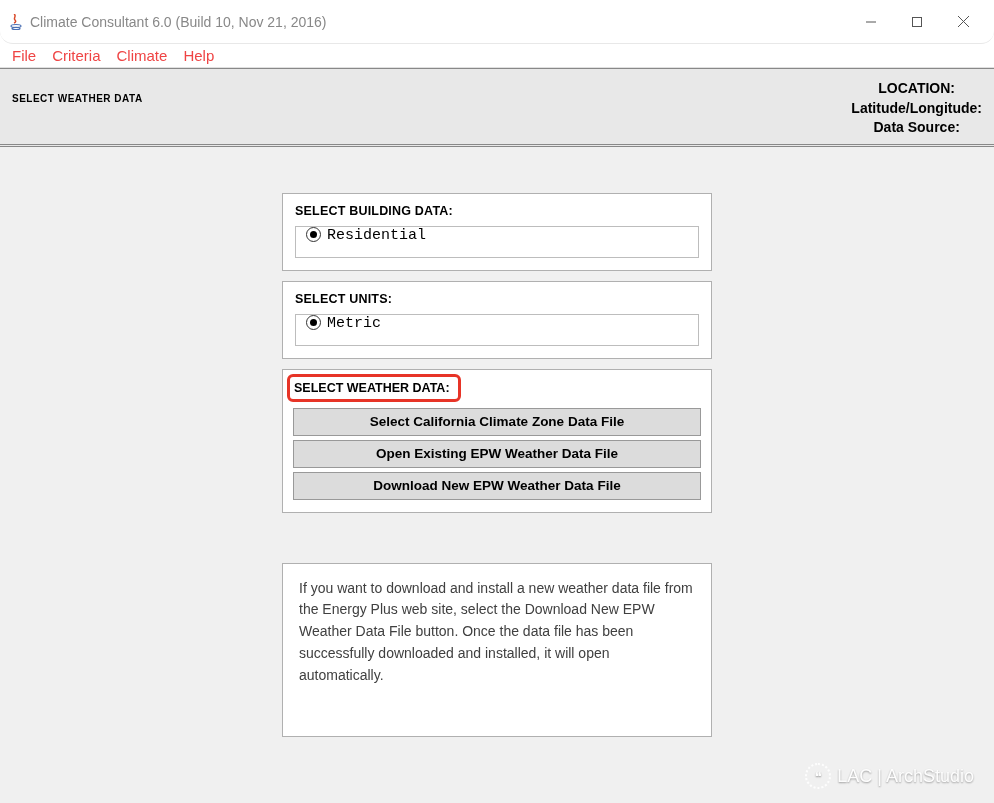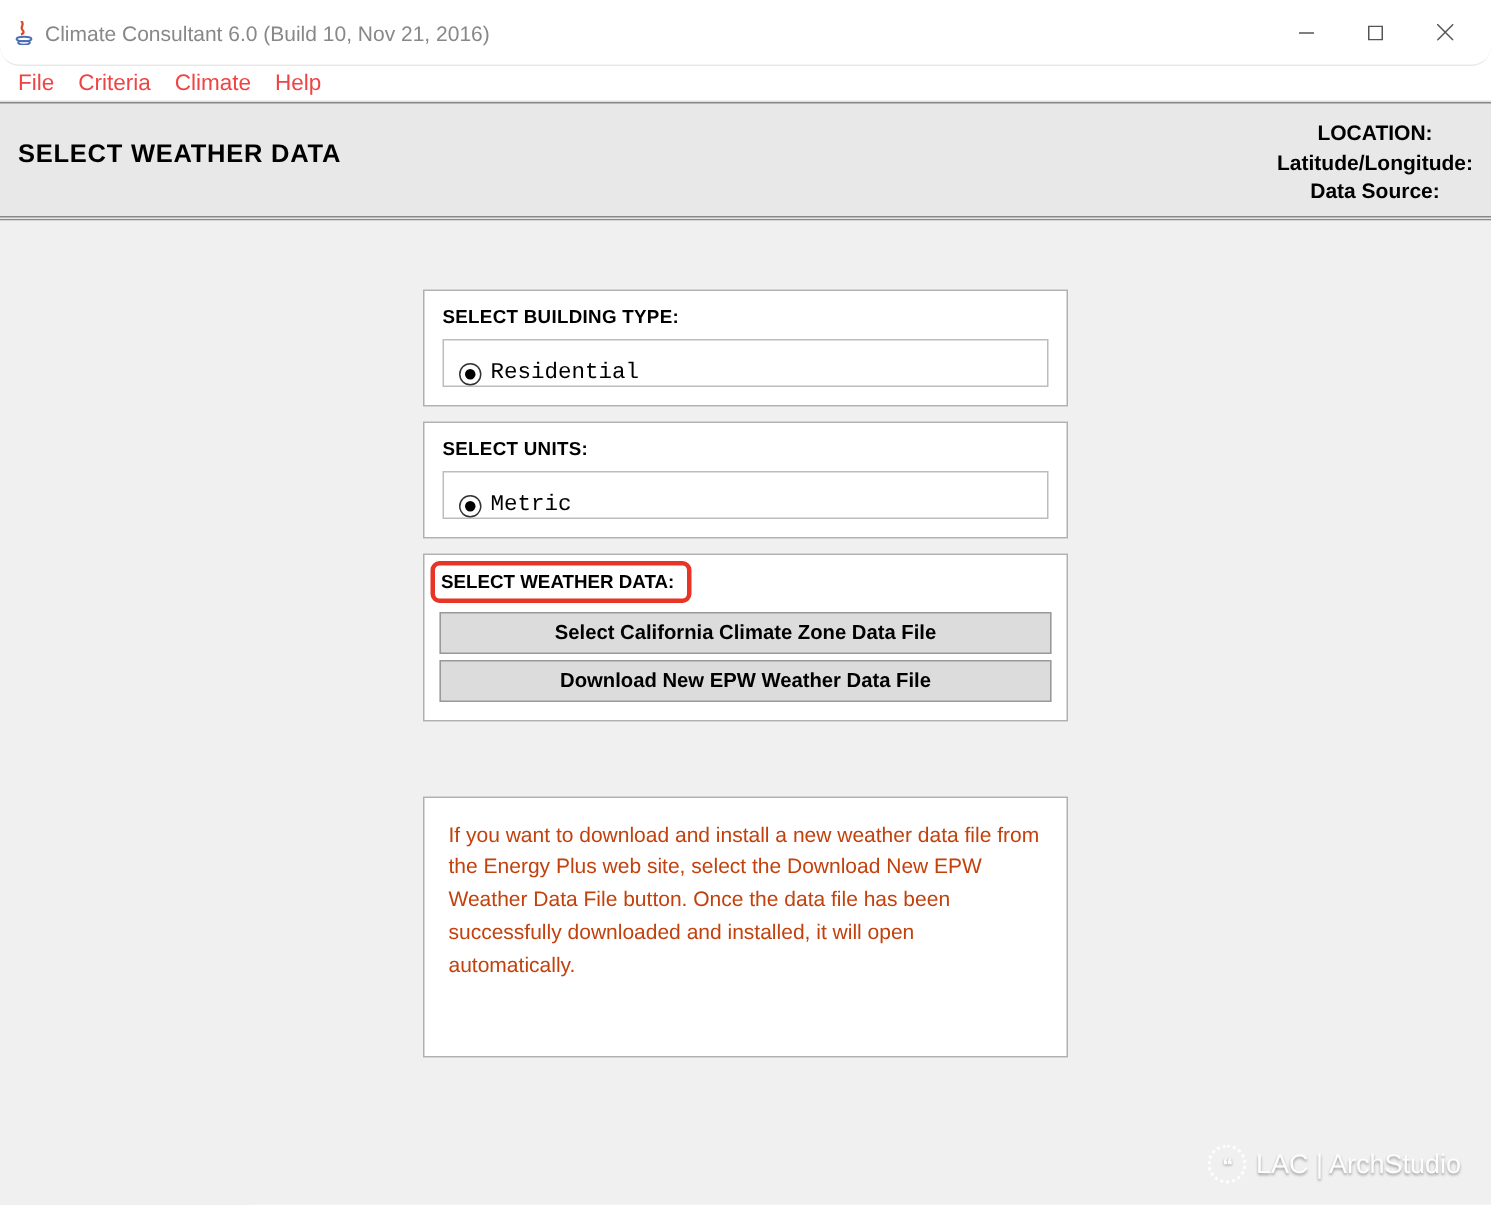--- a/index.html
+++ b/index.html
@@ -54,21 +54,21 @@
       border-top: 1px solid #888;
       border-bottom: 3px double #888;
       padding: 10px 12px 6px 12px;
       display: flex;
       justify-content: space-between;
       align-items: flex-start;
     }
     .header-strip .page-title {
       font-weight: bold;
       letter-spacing: 0.5px;
-      font-size: 17px;
+      font-size: 10px;
       margin-top: 14px;
     }
     .loc-block {
       text-align: center;
       font-size: 14px;
       font-weight: bold;
       line-height: 1.4;
     }
     .content-area {
       background: #f0f0f0;
@@ -92,21 +92,21 @@
       letter-spacing: 0.2px;
     }
     .radio-row {
       border: 1px solid #bdbdbd;
       display: flex;
       height: 32px;
     }
     .radio-opt {
       flex: 1;
       display: flex;
-      align-items: flex-end;
+      align-items: flex-start;
       padding-left: 10px;
       gap: 6px;
       font-family: "Courier New", monospace;
       font-size: 15px;
     }
     .radio-circle {
       width: 15px;
       height: 15px;
       border: 1.5px solid #333;
       border-radius: 50%;
@@ -146,21 +146,21 @@
     }
     .wd-button:last-child { margin-bottom: 0; }
     .info-panel {
       background: #fff;
       border: 1px solid #b0b0b0;
       width: 430px;
       padding: 14px 16px 50px 16px;
       margin-top: 40px;
       font-size: 14px;
       line-height: 1.55;
-      color: #c2410c;
+      color: #404040;
     }
     .watermark {
       position: absolute;
       right: 20px;
       bottom: 14px;
       display: flex;
       align-items: center;
       gap: 6px;
       color: #fff;
       font-size: 18px;
@@ -224,21 +224,21 @@
   <div class="loc-block">
     <div>LOCATION:</div>
     <div>Latitude/Longitude:</div>
     <div>Data Source:</div>
   </div>
 </div>
 
 <div class="content-area">
 
   <div class="panel">
-    <div class="panel-label">SELECT BUILDING TYPE:</div>
+    <div class="panel-label">SELECT BUILDING DATA:</div>
     <div class="radio-row">
       <div class="radio-opt">
         <span class="radio-circle checked"></span>
         <span>Residential</span>
       </div>
     </div>
   </div>
 
   <div class="panel">
     <div class="panel-label">SELECT UNITS:</div>
@@ -246,20 +246,21 @@
       <div class="radio-opt">
         <span class="radio-circle checked"></span>
         <span>Metric</span>
       </div>
     </div>
   </div>
 
   <div class="panel wd">
     <div class="highlight-label">SELECT WEATHER DATA:</div>
     <button class="wd-button">Select California Climate Zone Data File</button>
+    <button class="wd-button">Open Existing EPW Weather Data File</button>
     <button class="wd-button">Download New EPW Weather Data File</button>
   </div>
 
   <div class="info-panel">
     <span>If you want to download and install a new weather data file from the Energy Plus web site, select the Download New EPW Weather Data File button.  Once the data file has been successfully downloaded and installed, it will open automatically.</span>
   </div>
 
 </div>
 
 <div class="watermark">

